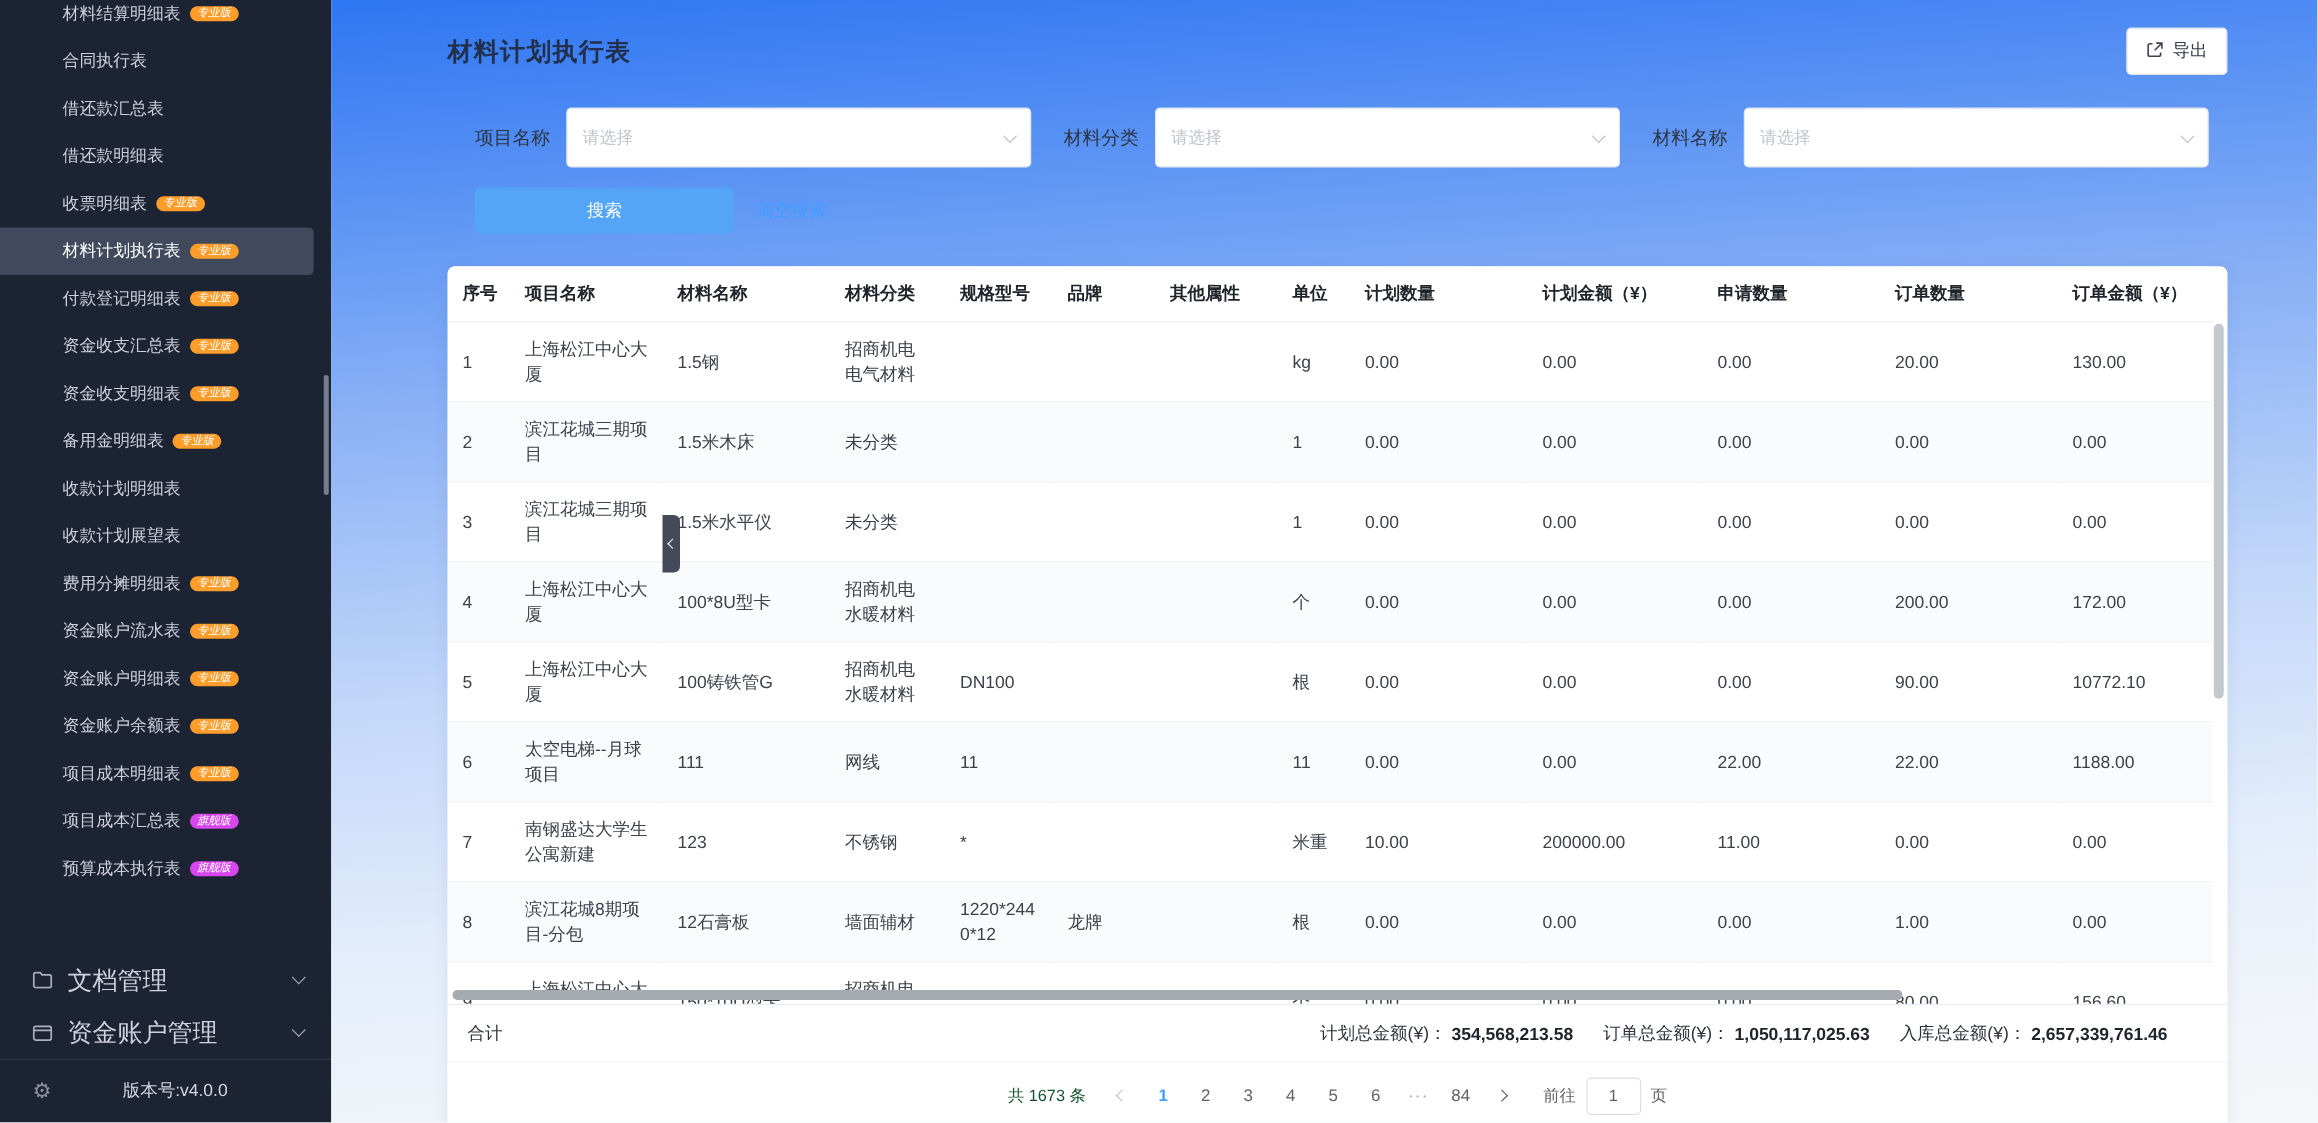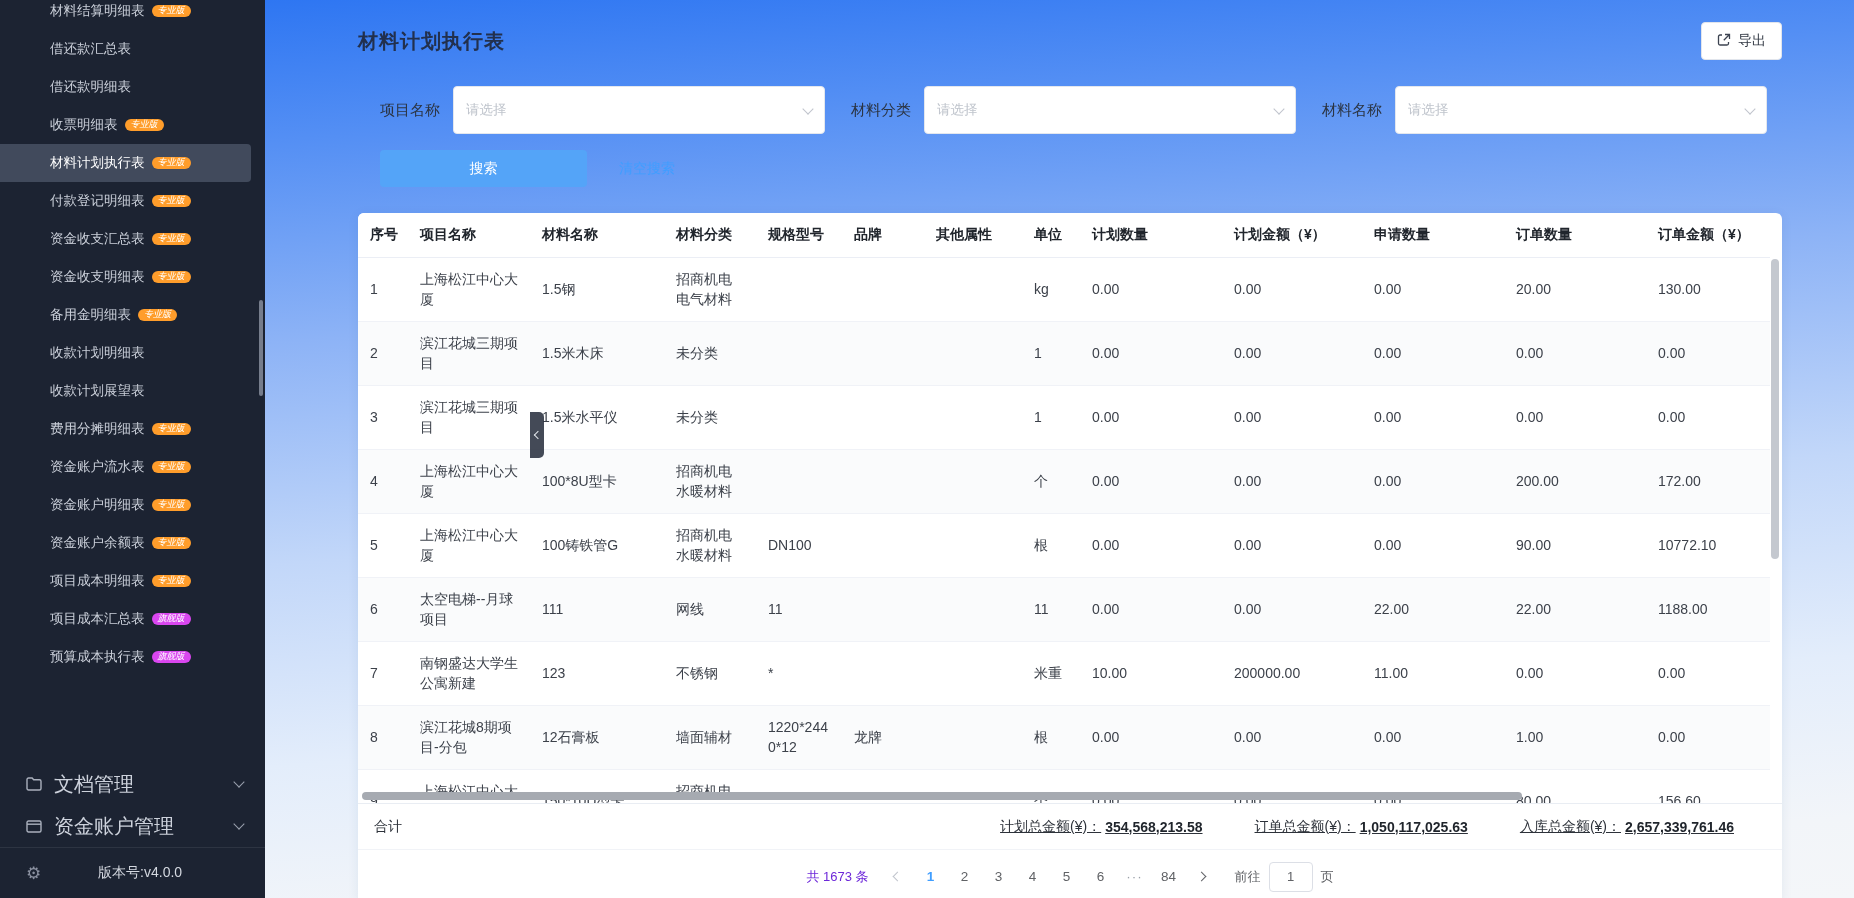--- a/index.html
+++ b/index.html
@@ -53,21 +53,21 @@
     display:flex; align-items:center; gap:7px; font-size:14px; color:#333a45; cursor:pointer; }
 
   .filter-row { display:flex; align-items:center; margin-top:22px; padding-left:22px; gap:26px; }
   .filter-group { display:flex; align-items:center; }
   .filter-label { font-size:15px; color:#2b3442; margin-right:13px; white-space:nowrap; }
   .select { width:372px; height:48px; background:#ffffff; border:1px solid #e3e7ee; border-radius:4px;
     display:flex; align-items:center; justify-content:space-between; padding:0 12px; cursor:pointer; }
   .select .ph { font-size:13.5px; color:#bfc4cc; }
   .select .chev { border-color:#c0c4cc; margin-top:-2px; }
 
-  .action-row { display:flex; align-items:center; margin-top:16px; padding-left:22px; gap:32px; }
+  .action-row { display:flex; align-items:center; margin-top:16px; padding-left:22px; gap:18px; }
   .search-btn { width:207px; height:37px; background:#54a4f8; border:none; border-radius:4px;
     color:#ffffff; font-size:14px; cursor:pointer; font-family:inherit; }
   .clear-link { font-size:14px; color:#409eff; cursor:pointer; }
 
   
   .card { margin-top:26px; background:#ffffff; border-radius:6px; box-shadow:0 2px 12px rgba(30,60,120,0.08);
     overflow:hidden; }
   .table-viewport { position:relative; height:590px; overflow:hidden; }
   table { border-collapse:collapse; table-layout:fixed; width:1412px; }
   th { height:44px; text-align:left; font-size:14px; font-weight:bold; color:#20252c;
@@ -77,27 +77,27 @@
   tbody tr:nth-child(even) { background:#fafbfc; }
 
   .h-thumb { position:absolute; left:4px; bottom:3px; width:1160px; height:8px; background:#a6aab1;
     border-radius:4px; cursor:pointer; }
   .v-thumb { position:absolute; right:3px; top:46px; width:8px; height:300px; background:#c4c8cf;
     border-radius:4px; cursor:pointer; }
 
   .summary-row { display:flex; align-items:center; height:46px; border-top:1px solid #e9edf3;
     padding:0 48px 0 16px; font-size:14px; color:#2d323a; }
   .summary-label { font-weight:normal; }
-  .totals { margin-left:auto; display:flex; gap:52px;text-decoration:underline; }
+  .totals { margin-left:auto; display:flex; gap:24px; }
   .total-item { display:flex; align-items:center; gap:4px; }
   .total-val { font-weight:bold; color:#1f242b; }
 
   .pager-row { height:54px; display:flex; align-items:center; justify-content:center; gap:8px;
     border-top:1px solid #f1f3f7; font-size:13px; color:#606266; background:#fff; }
-  .total-count { margin-right:10px; color:#6d28d9; }
+  .total-count { margin-right:10px; color:#14532d; }
   .pager-chev { width:22px; height:28px; background:none; border:none; display:flex; align-items:center;
     justify-content:center; cursor:pointer; }
   .pager-chev .chev { width:7px; height:7px; margin:0; }
   .pager-chev.prev .chev { transform:rotate(135deg); border-color:#c0c4cc; }
   .pager-chev.next .chev { transform:rotate(-45deg); border-color:#606266; }
   .pages { display:flex; gap:6px; }
   .page-btn { min-width:28px; height:28px; border:none; background:none; font-size:13.5px; color:#606266;
     cursor:pointer; font-family:inherit; }
   .page-btn.active { color:#409eff; font-weight:bold; }
   .page-btn.dots { color:#9aa0a8; letter-spacing:1px; cursor:default; }
@@ -106,20 +106,23 @@
     font-size:13px; color:#606266; font-family:inherit; outline:none; }
 </style>
 </head>
 <body>
 
 <aside class="sidebar">
   <div class="side-list" id="sidebar-list">
       <div class="side-item">
         <span>材料结算明细表</span>
         <span class="badge pro">专业版</span>
+      </div>
+      <div class="side-item">
+        <span>合同执行表</span>
       </div>
       <div class="side-item">
         <span>借还款汇总表</span>
       </div>
       <div class="side-item">
         <span>借还款明细表</span>
       </div>
       <div class="side-item">
         <span>收票明细表</span>
         <span class="badge pro">专业版</span>

